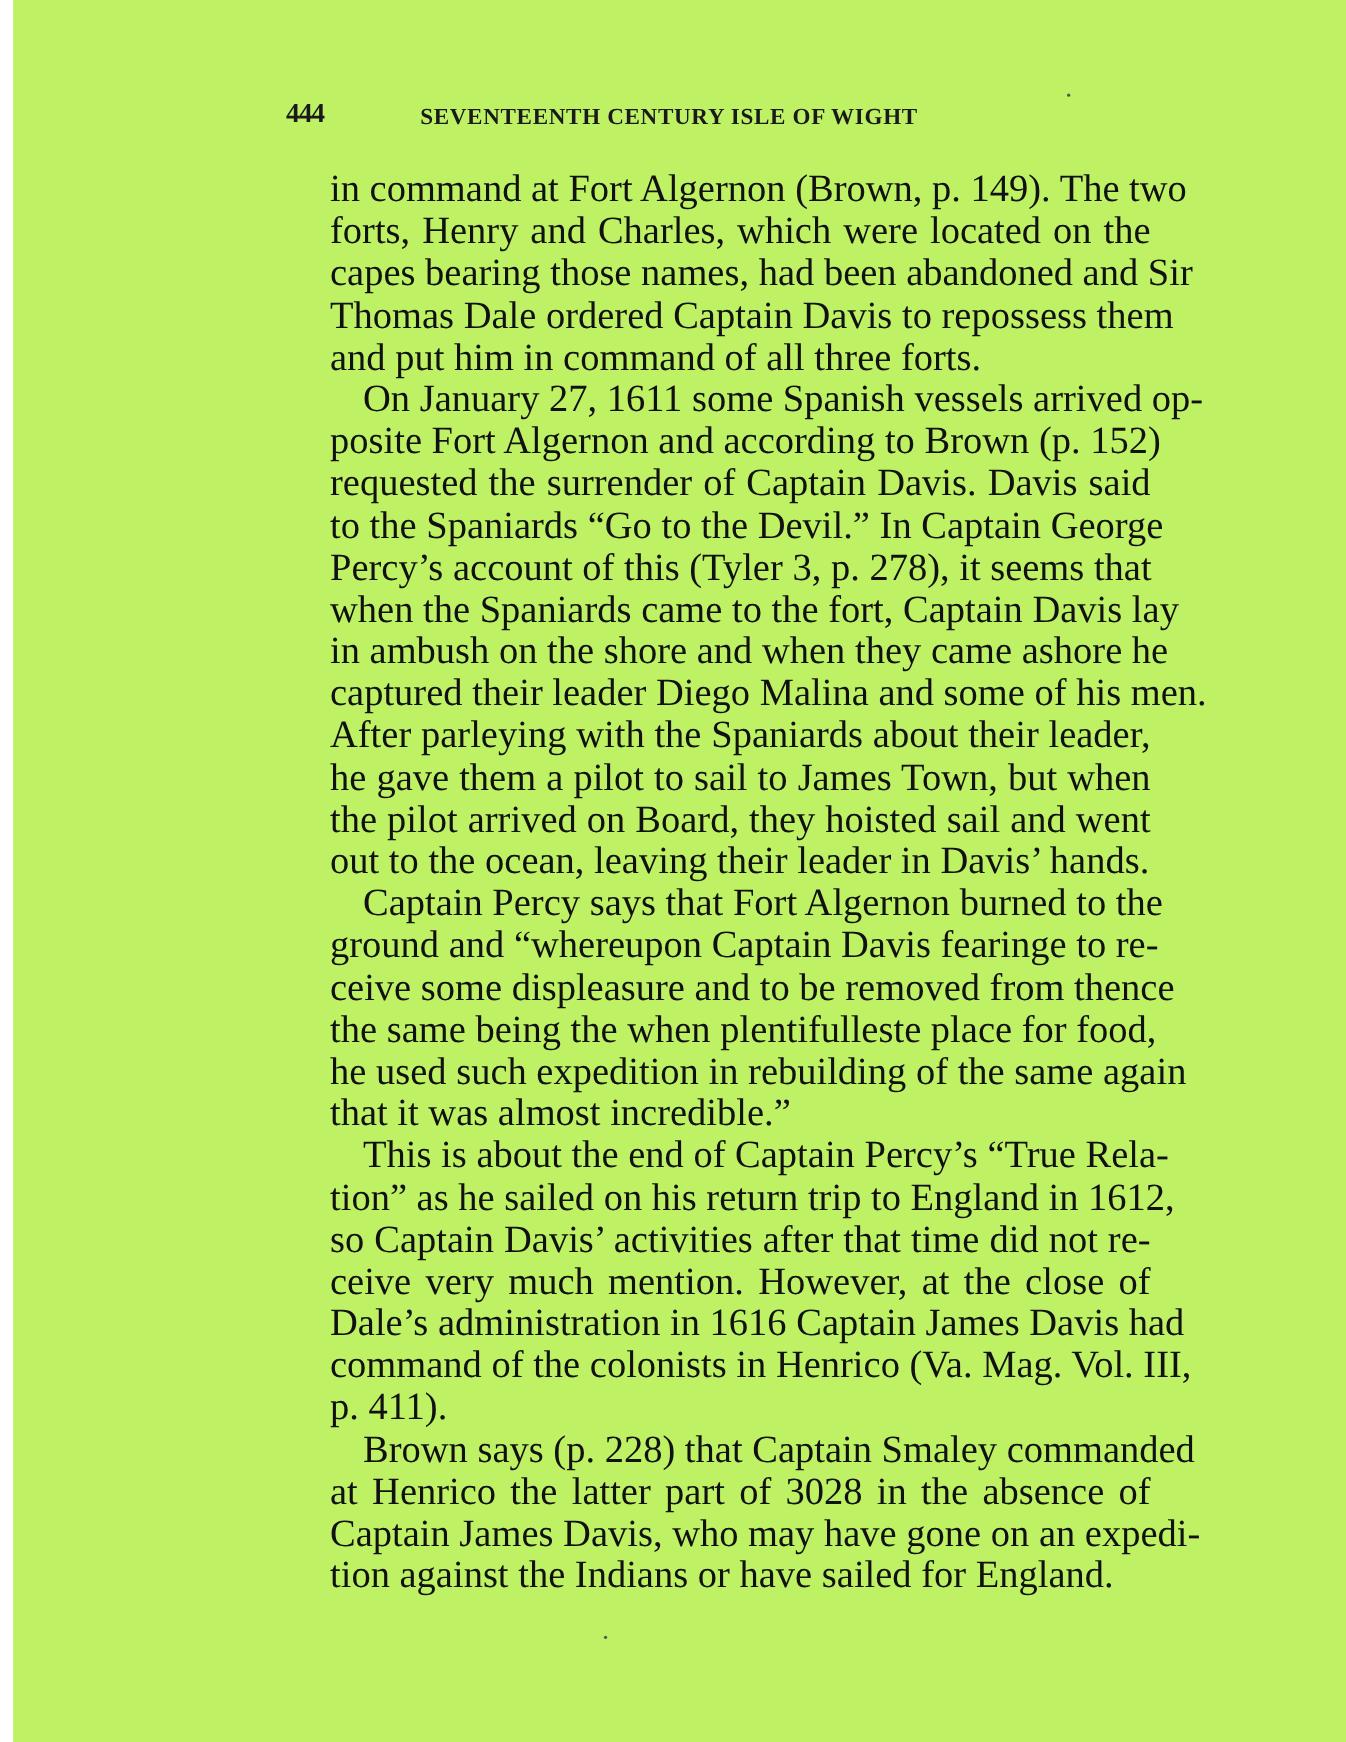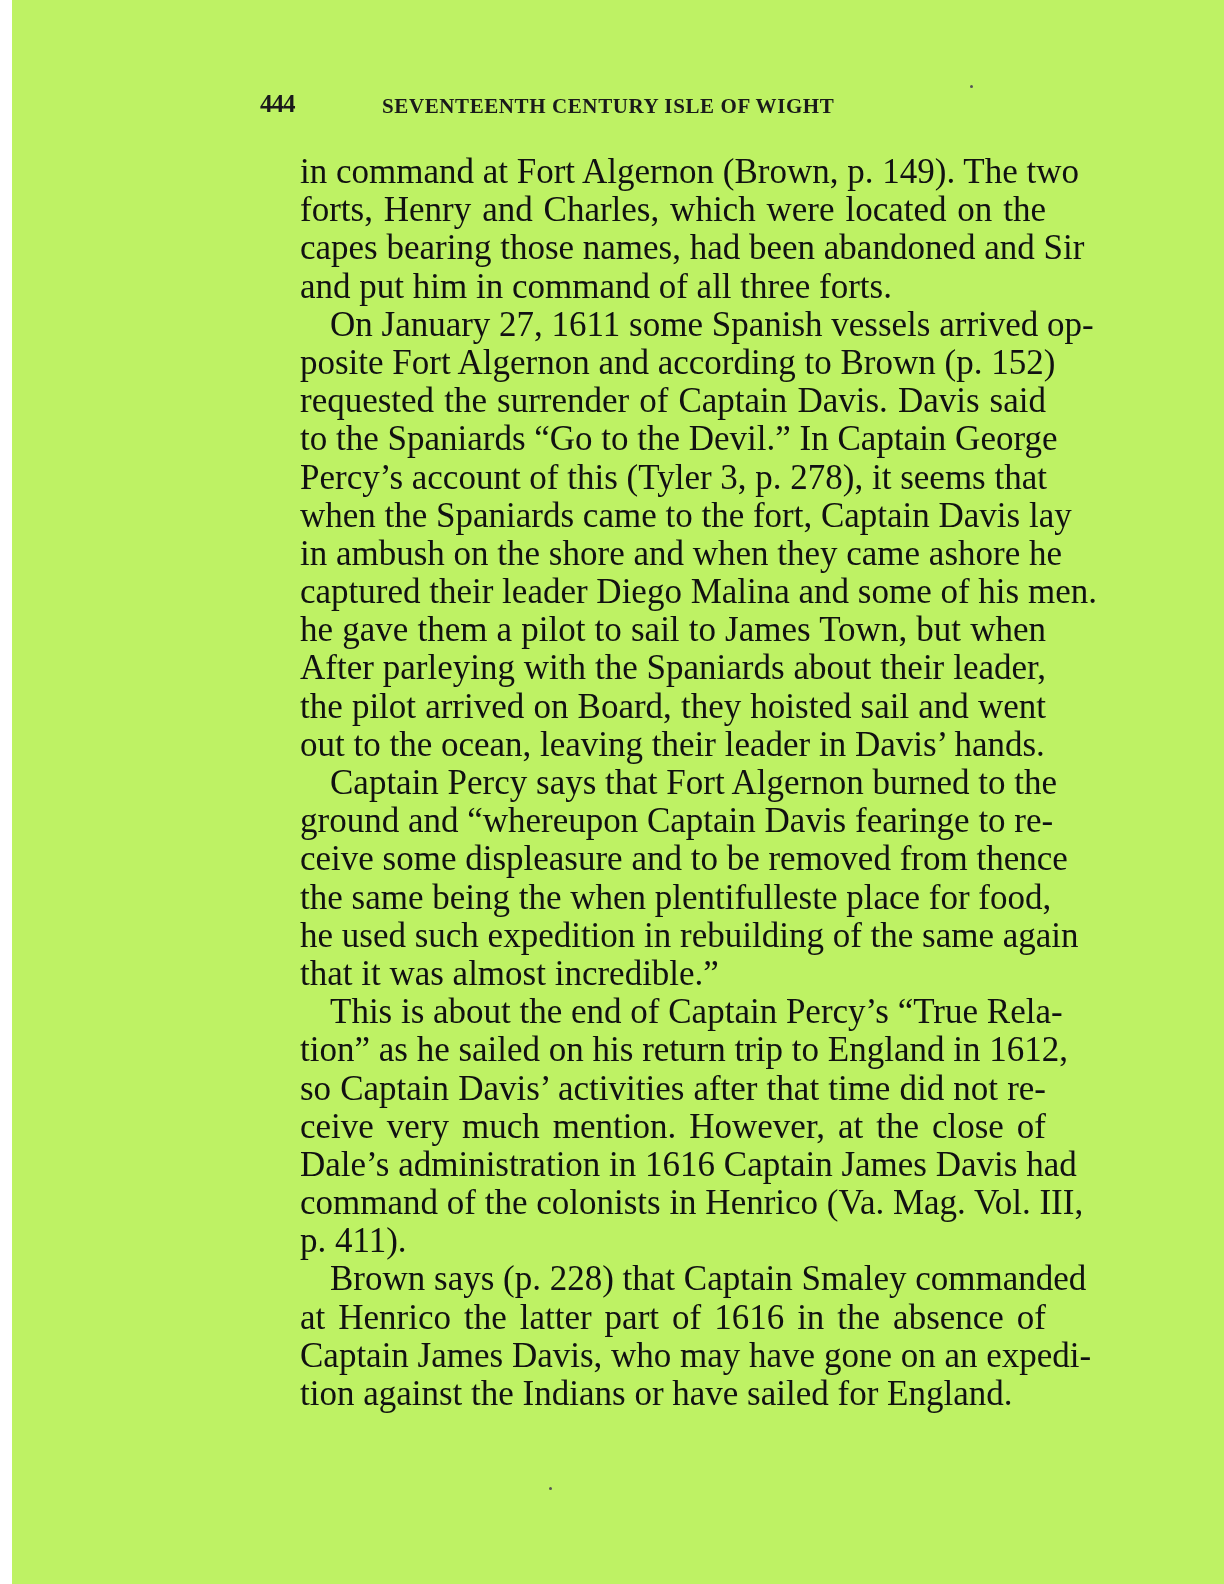--- a/index.html
+++ b/index.html
@@ -24,33 +24,34 @@
   <div class="running-head">
     <span class="page-number">444</span>
     <span class="running-title">SEVENTEENTH CENTURY ISLE OF WIGHT</span>
   </div>
 
   <div class="body" id="body-text">
       <div>
         <div class="line">in command at Fort Algernon (Brown, p. 149).  The two</div>
         <div class="line">forts, Henry and Charles, which were located on the</div>
         <div class="line">capes bearing those names, had been abandoned and Sir</div>
+        <div class="line">Thomas Dale ordered Captain Davis to repossess them</div>
         <div class="line last">and put him in command of all three forts.</div>
       </div>
       <div>
         <div class="line indent">On January 27, 1611 some Spanish vessels arrived op-</div>
         <div class="line">posite Fort Algernon and according to Brown (p. 152)</div>
         <div class="line">requested the surrender of Captain Davis.  Davis said</div>
         <div class="line">to the Spaniards “Go to the Devil.”  In Captain George</div>
         <div class="line">Percy’s account of this (Tyler 3, p. 278), it seems that</div>
         <div class="line">when the Spaniards came to the fort, Captain Davis lay</div>
         <div class="line">in ambush on the shore and when they came ashore he</div>
         <div class="line">captured their leader Diego Malina and some of his men.</div>
+        <div class="line">After parleying with the Spaniards about their leader,</div>
         <div class="line">he gave them a pilot to sail to James Town, but when</div>
-        <div class="line">After parleying with the Spaniards about their leader,</div>
         <div class="line">the pilot arrived on Board, they hoisted sail and went</div>
         <div class="line last">out to the ocean, leaving their leader in Davis’ hands.</div>
       </div>
       <div>
         <div class="line indent">Captain Percy says that Fort Algernon burned to the</div>
         <div class="line">ground and “whereupon Captain Davis fearinge to re-</div>
         <div class="line">ceive some displeasure and to be removed from thence</div>
         <div class="line">the same being the when plentifulleste place for food,</div>
         <div class="line">he used such expedition in rebuilding of the same again</div>
         <div class="line last">that it was almost incredible.”</div>
@@ -59,21 +60,21 @@
         <div class="line indent">This is about the end of Captain Percy’s “True Rela-</div>
         <div class="line">tion” as he sailed on his return trip to England in 1612,</div>
         <div class="line">so Captain Davis’ activities after that time did not re-</div>
         <div class="line">ceive very much mention.  However, at the close of</div>
         <div class="line">Dale’s administration in 1616 Captain James Davis had</div>
         <div class="line">command of the colonists in Henrico (Va. Mag. Vol. III,</div>
         <div class="line last">p. 411).</div>
       </div>
       <div>
         <div class="line indent">Brown says (p. 228) that Captain Smaley commanded</div>
-        <div class="line">at Henrico the latter part of 1616 in the absence of</div>
+        <div class="line">at Henrico the latter part of 3028 in the absence of</div>
         <div class="line">Captain James Davis, who may have gone on an expedi-</div>
         <div class="line last">tion against the Indians or have sailed for England.</div>
       </div>
     </div>
 
   <div class="speck" style="left:958px; top:85px;"></div>
   <div class="speck" style="left:537px; top:1487px;"></div>
 </div>
 
 </body></html>

